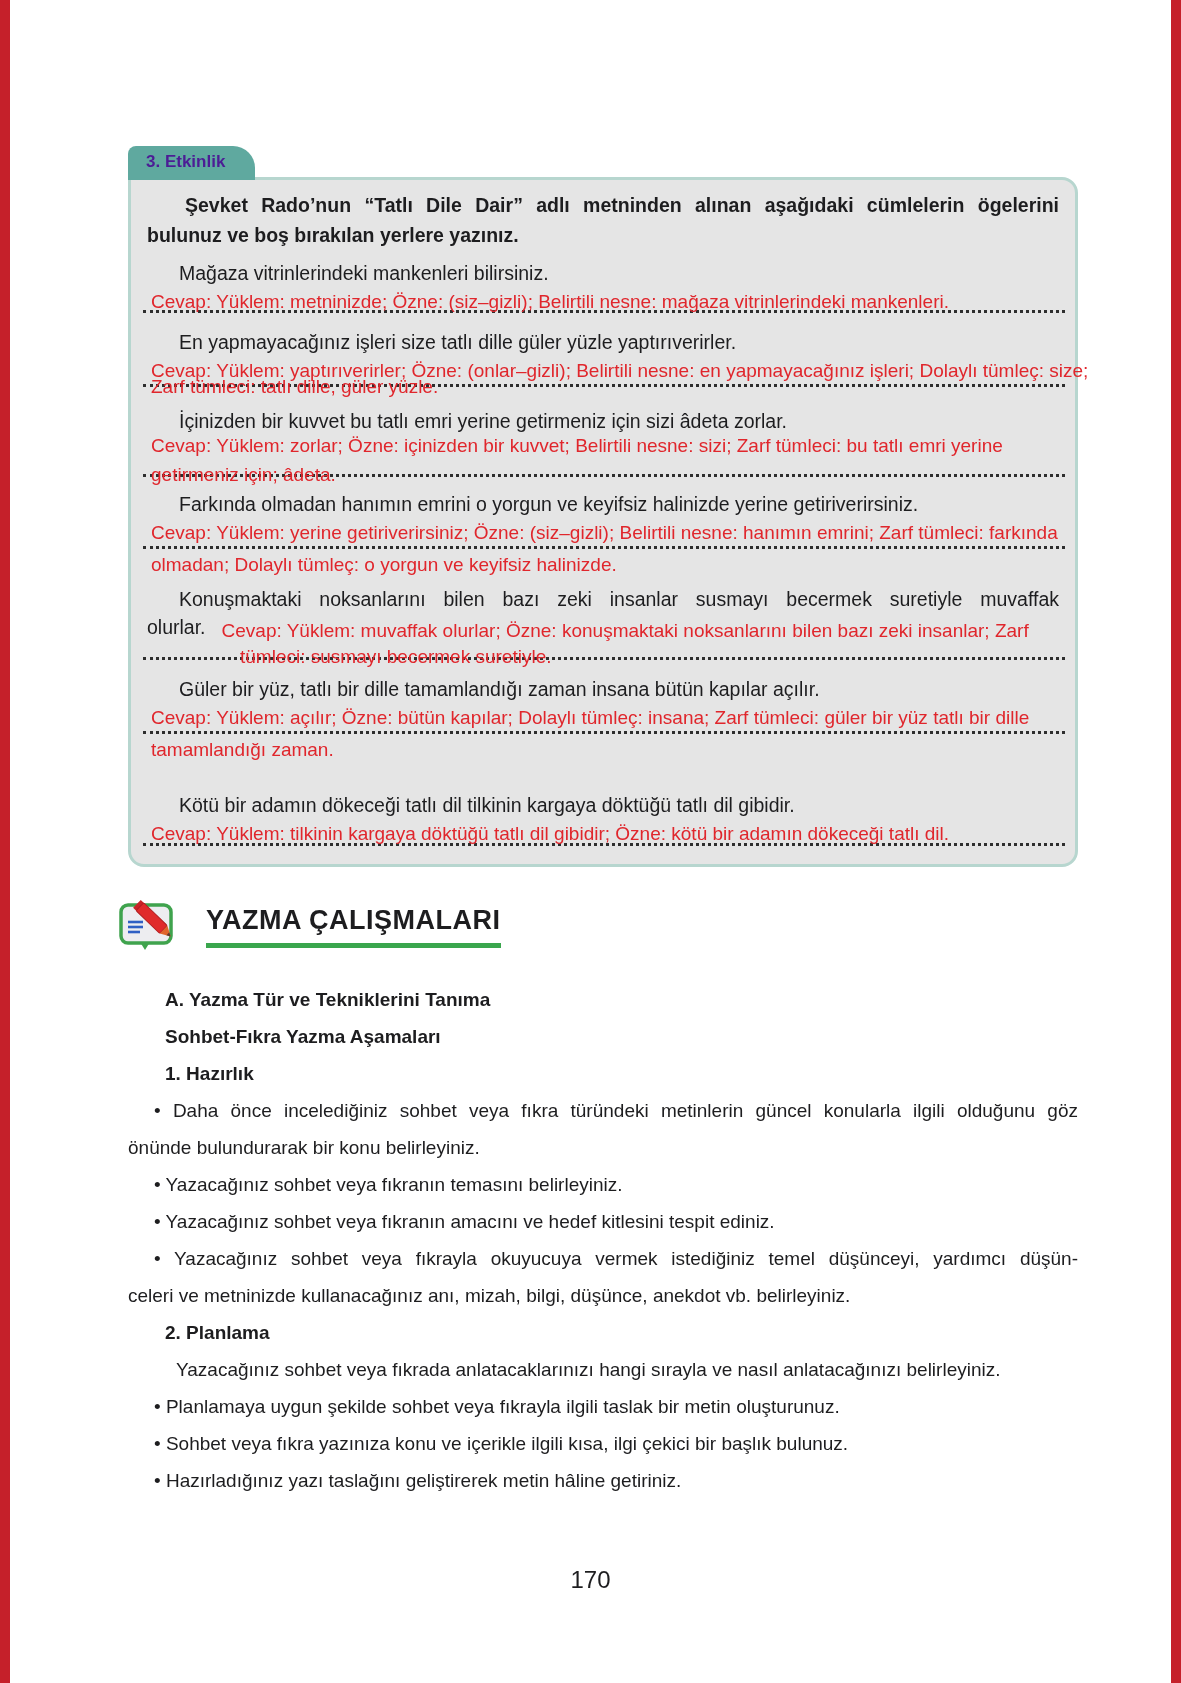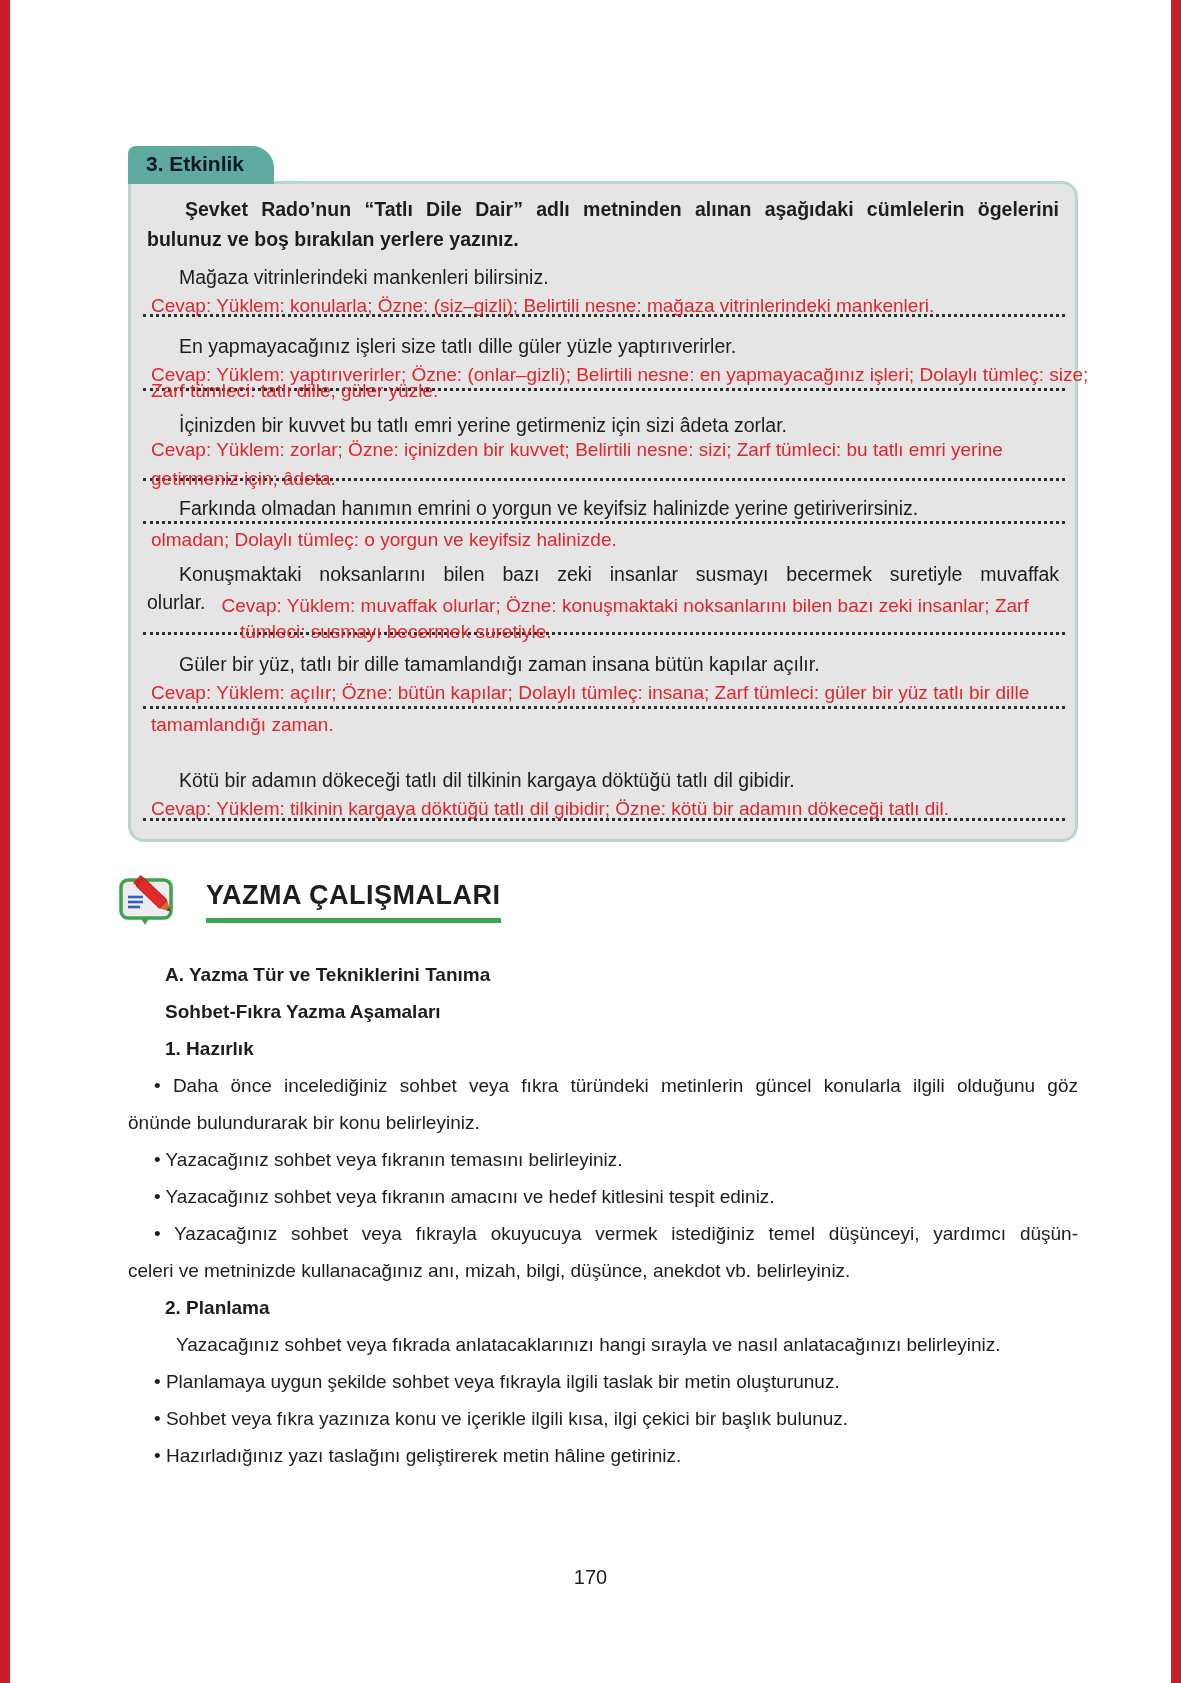--- a/index.html
+++ b/index.html
@@ -5,22 +5,22 @@
   html,body{margin:0;padding:0;background:#ffffff;}
   .page{position:relative;width:1181px;height:1683px;background:#ffffff;overflow:hidden;
         font-family:"Liberation Sans",sans-serif;color:#1d1d1f;}
   .edge{position:absolute;top:0;bottom:0;width:10px;background:#c5202a;}
   .edge.left{left:0;}
   .edge.right{right:0;}
 
   .content{position:absolute;left:128px;top:146px;width:950px;}
 
   
-  .tab{display:inline-block;position:relative;z-index:2;background:#5fa99f;color:#0f172a;
-       font-weight:bold;font-size:21px;padding:6px 30px 8px 18px;
+  .tab{display:inline-block;position:relative;z-index:2;background:#5fa99f;color:#4c1d95;
+       font-weight:bold;font-size:17px;padding:6px 30px 8px 18px;
        border-radius:8px 22px 0 0;margin-bottom:-3px;}
   .box{position:relative;background:#e5e5e5;border:3px solid #b7d6cf;
        border-radius:0 16px 16px 16px;padding:10px 16px 18px 16px;}
   .intro div{font-weight:bold;font-size:19.5px;line-height:30px;}
   .intro .l1{text-indent:38px;}
   .stretch{text-align:justify;text-align-last:justify;}
 
   .sentence{margin:0;font-size:19.5px;line-height:26px;text-indent:32px;}
   .red{margin:2px 0 0 4px;color:#e0262c;font-size:19px;line-height:27px;}
   .nowrap{white-space:nowrap;}
@@ -44,61 +44,62 @@
   .writing{margin-top:28px;}
   .heading-row{display:flex;align-items:center;gap:24px;margin-left:-10px;}
   .main-heading{font-size:27px;font-weight:bold;letter-spacing:.5px;
                 border-bottom:5px solid #3aa64d;padding-bottom:7px;}
   .sections{margin-top:24px;font-size:19px;}
   .sections div{line-height:37px;}
   .bold-head{font-weight:bold;margin-left:37px;}
   .bullet-first{text-indent:26px;}
   .para-indent{text-indent:48px;}
 
-  .page-number{position:absolute;left:0;right:0;top:1566px;text-align:center;font-size:20px;}
+  .page-number{position:absolute;left:0;right:0;top:1566px;text-align:center;font-size:24px;}
 </style>
 </head>
 <body>
 
 <div class="page">
   <div class="edge left"></div>
   <div class="edge right"></div>
 
   <div class="content">
 
     
     <div class="tab">3. Etkinlik</div>
     <div class="box">
       <div class="intro">
         <div class="l1 stretch">Şevket Rado’nun “Tatlı Dile Dair” adlı metninden alınan aşağıdaki cümlelerin ögelerini</div>
         <div>bulunuz ve boş bırakılan yerlere yazınız.</div>
       </div>
 
       <div class="item i1">
         <p class="sentence">Mağaza vitrinlerindeki mankenleri bilirsiniz.</p>
-        <p class="red nowrap a1">Cevap: Yüklem: konularla; Özne: (siz–gizli); Belirtili nesne: mağaza vitrinlerindeki mankenleri.</p>
+        <p class="red nowrap a1">Cevap: Yüklem: metninizde; Özne: (siz–gizli); Belirtili nesne: mağaza vitrinlerindeki mankenleri.</p>
         <div class="dots"></div>
       </div>
 
       <div class="item i2">
         <p class="sentence">En yapmayacağınız işleri size tatlı dille güler yüzle yaptırıverirler.</p>
         <p class="red nowrap a1">Cevap: Yüklem: yaptırıverirler; Özne: (onlar–gizli); Belirtili nesne: en yapmayacağınız işleri; Dolaylı tümleç: size;</p>
         <div class="dots"></div>
         <p class="red nowrap a2">Zarf tümleci: tatlı dille, güler yüzle.</p>
       </div>
 
       <div class="item i3">
         <p class="sentence">İçinizden bir kuvvet bu tatlı emri yerine getirmeniz için sizi âdeta zorlar.</p>
         <p class="red nowrap a1">Cevap: Yüklem: zorlar; Özne: içinizden bir kuvvet; Belirtili nesne: sizi; Zarf tümleci: bu tatlı emri yerine</p>
         <p class="red nowrap a2">getirmeniz için; âdeta.</p>
         <div class="dots"></div>
       </div>
 
       <div class="item i4">
         <p class="sentence">Farkında olmadan hanımın emrini o yorgun ve keyifsiz halinizde yerine getiriverirsiniz.</p>
+        <p class="red nowrap a1">Cevap: Yüklem: yerine getiriverirsiniz; Özne: (siz–gizli); Belirtili nesne: hanımın emrini; Zarf tümleci: farkında</p>
         <div class="dots"></div>
         <p class="red nowrap a2">olmadan; Dolaylı tümleç: o yorgun ve keyifsiz halinizde.</p>
       </div>
 
       <div class="item i5">
         <p class="sentence stretch">Konuşmaktaki noksanlarını bilen bazı zeki insanlar susmayı becermek suretiyle muvaffak</p>
         <div class="row">
           <span class="frag">olurlar.</span>
           <p class="red nowrap a1">Cevap: Yüklem: muvaffak olurlar; Özne: konuşmaktaki noksanlarını bilen bazı zeki insanlar; Zarf</p>
         </div>

